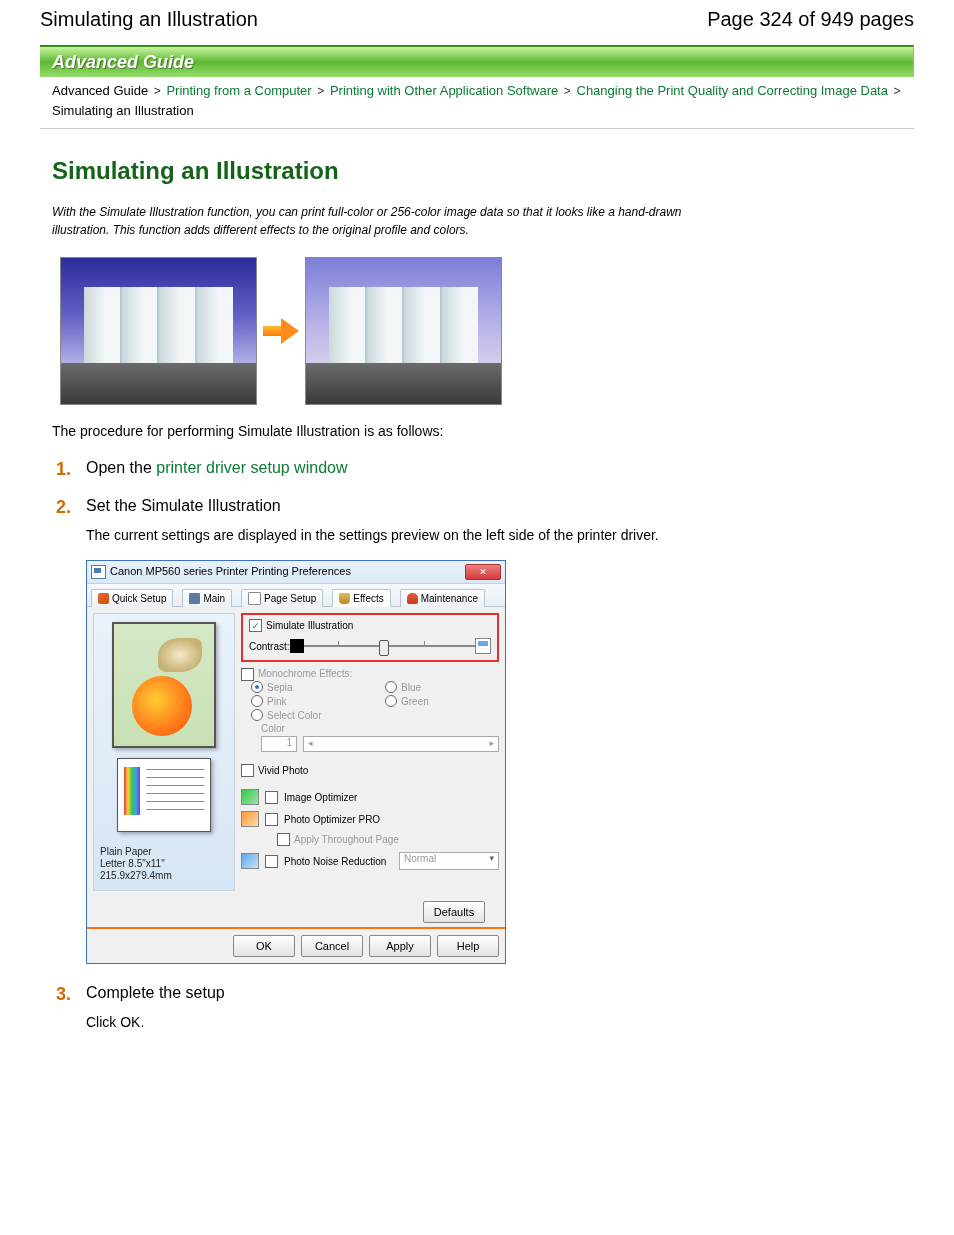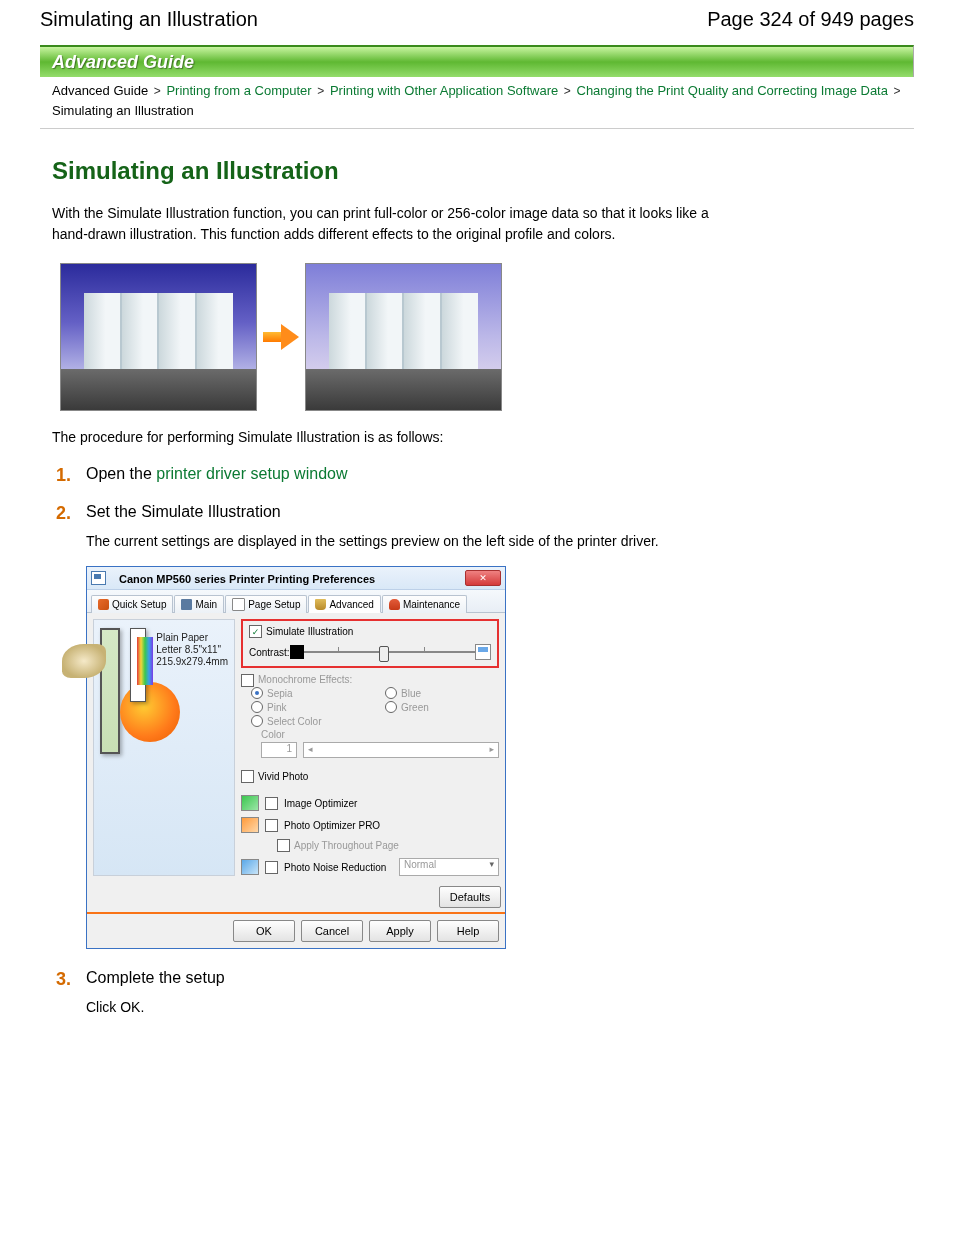--- a/index.html
+++ b/index.html
@@ -52,22 +52,23 @@
   .body-inner {
     padding: 14px 0 0 12px;
     max-width: 680px;
   }
   h1 {
     color: #156318;
     font-size: 24px;
     margin: 14px 0 18px 0;
   }
   .intro {
-    font-size: 14px;
+    font-size: 12px;
     line-height: 1.5;
+    font-style: italic;
   }
   .sample-row {
     display: flex;
     align-items: center;
     gap: 6px;
     margin: 18px 0 18px 8px;
   }
   .sample-img {
     width: 195px;
     height: 146px;
@@ -168,23 +169,22 @@
     display: flex;
     justify-content: space-between;
     align-items: center;
     background: linear-gradient(180deg, #eaf2fb 0%, #d9e8f7 100%);
     border-bottom: 1px solid #bcd0e8;
     padding: 2px 4px 2px 4px;
     height: 18px;
   }
   .dlg-title-text {
     display: flex;
-    align-items: flex-end;
-    gap: 13px;
-    font-weight: bold;
+    align-items: flex-start;
+    gap: 4px;
   }
   .win-icon {
     width: 13px; height: 12px;
     background: #fff;
     border: 1px solid #4a7ab0;
     position: relative;
   }
   .win-icon::after {
     content: "";
     position: absolute;
@@ -198,23 +198,24 @@
     border-radius: 2px;
     color: #fff;
     font-size: 9px;
     display: flex;
     align-items: center;
     justify-content: center;
   }
   .tabs {
     display: flex;
     gap: 0;
-    padding: 4px 4px 0 4px;
+    padding: 4px 19px 0 4px;
     background: linear-gradient(180deg, #f5f9fc 0%, #e8eef5 100%);
     border-bottom: 1px solid #b8c3d0;
+    justify-content: space-between;
   }
   .tab {
     border: 1px solid #b8c3d0;
     border-bottom: none;
     background: linear-gradient(180deg, #fdfdfd 0%, #ecf1f6 100%);
     padding: 2px 6px;
     display: flex;
     align-items: center;
     gap: 3px;
     font-size: 10px;
@@ -240,21 +241,21 @@
   .ico-people { background: linear-gradient(180deg,#e35c3a,#c73a18); border-radius: 5px 5px 2px 2px; }
   .dlg-body {
     display: flex;
     gap: 6px;
     padding: 6px;
     background: #f0f0f0;
   }
   .preview-col {
     width: 128px;
     display: flex;
-    flex-direction: row;
+    flex-direction: column;
     gap: 10px;
     border: 1px solid #c8d0da;
     background: linear-gradient(180deg, #eaf2fb 0%, #d6e6f5 100%);
     padding: 8px 6px;
   }
   .preview-img {
     width: 100px; height: 122px;
     margin: 0 auto;
     border: 2px solid #555;
     background: linear-gradient(180deg, #d5e8c5 0%, #c9e0b5 100%);
@@ -477,21 +478,21 @@
     background: linear-gradient(180deg, #fefefe 0%, #e3e3e3 100%);
     border-radius: 2px;
     font-size: 11px;
     display: flex;
     align-items: center;
     justify-content: center;
   }
   .defaults-row {
     display: flex;
     justify-content: flex-end;
-    padding: 4px 4px;
+    padding: 4px 20px;
   }
   .disabled { color: #999; }
   .page-top {
     text-align: right;
     color: #0b7a33;
     font-size: 13px;
     margin-top: 16px;
     max-width: 728px;
   }
   .page-top .up {
@@ -588,21 +589,21 @@
             <div class="tab">
                 <span class="tab-ico ico-printer"></span>
                 <span>Main</span>
               </div>
             <div class="tab">
                 <span class="tab-ico ico-doc"></span>
                 <span>Page Setup</span>
               </div>
             <div class="tab active">
                 <span class="tab-ico ico-gear"></span>
-                <span>Advanced</span>
+                <span>Effects</span>
               </div>
             <div class="tab">
                 <span class="tab-ico ico-people"></span>
                 <span>Maintenance</span>
               </div>
           </div>
           <div class="dlg-body">
             <div class="preview-col">
               <div class="preview-img">
                 <div class="butterfly"></div>

